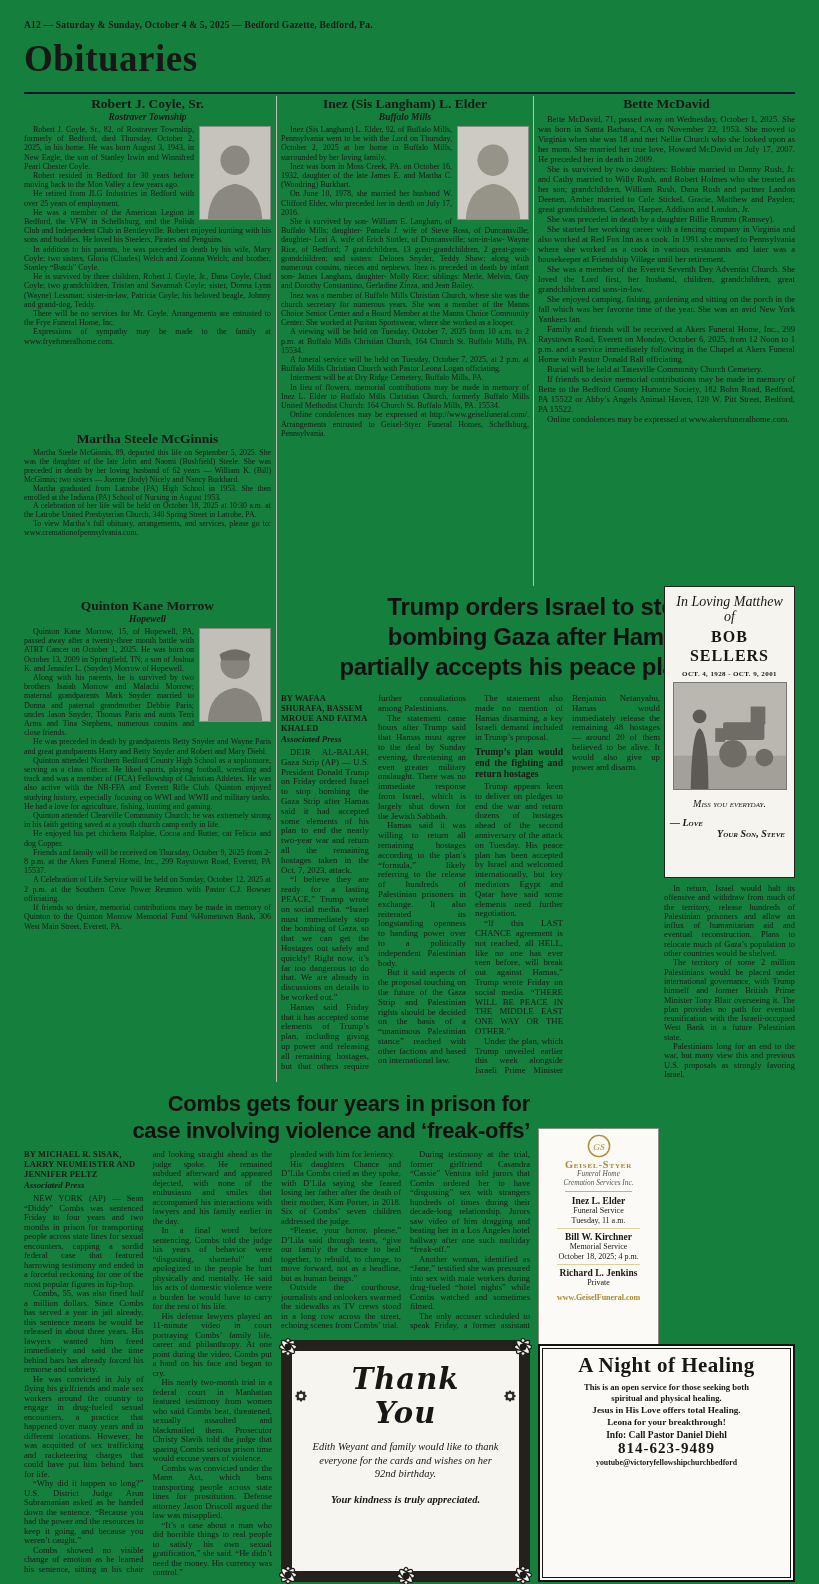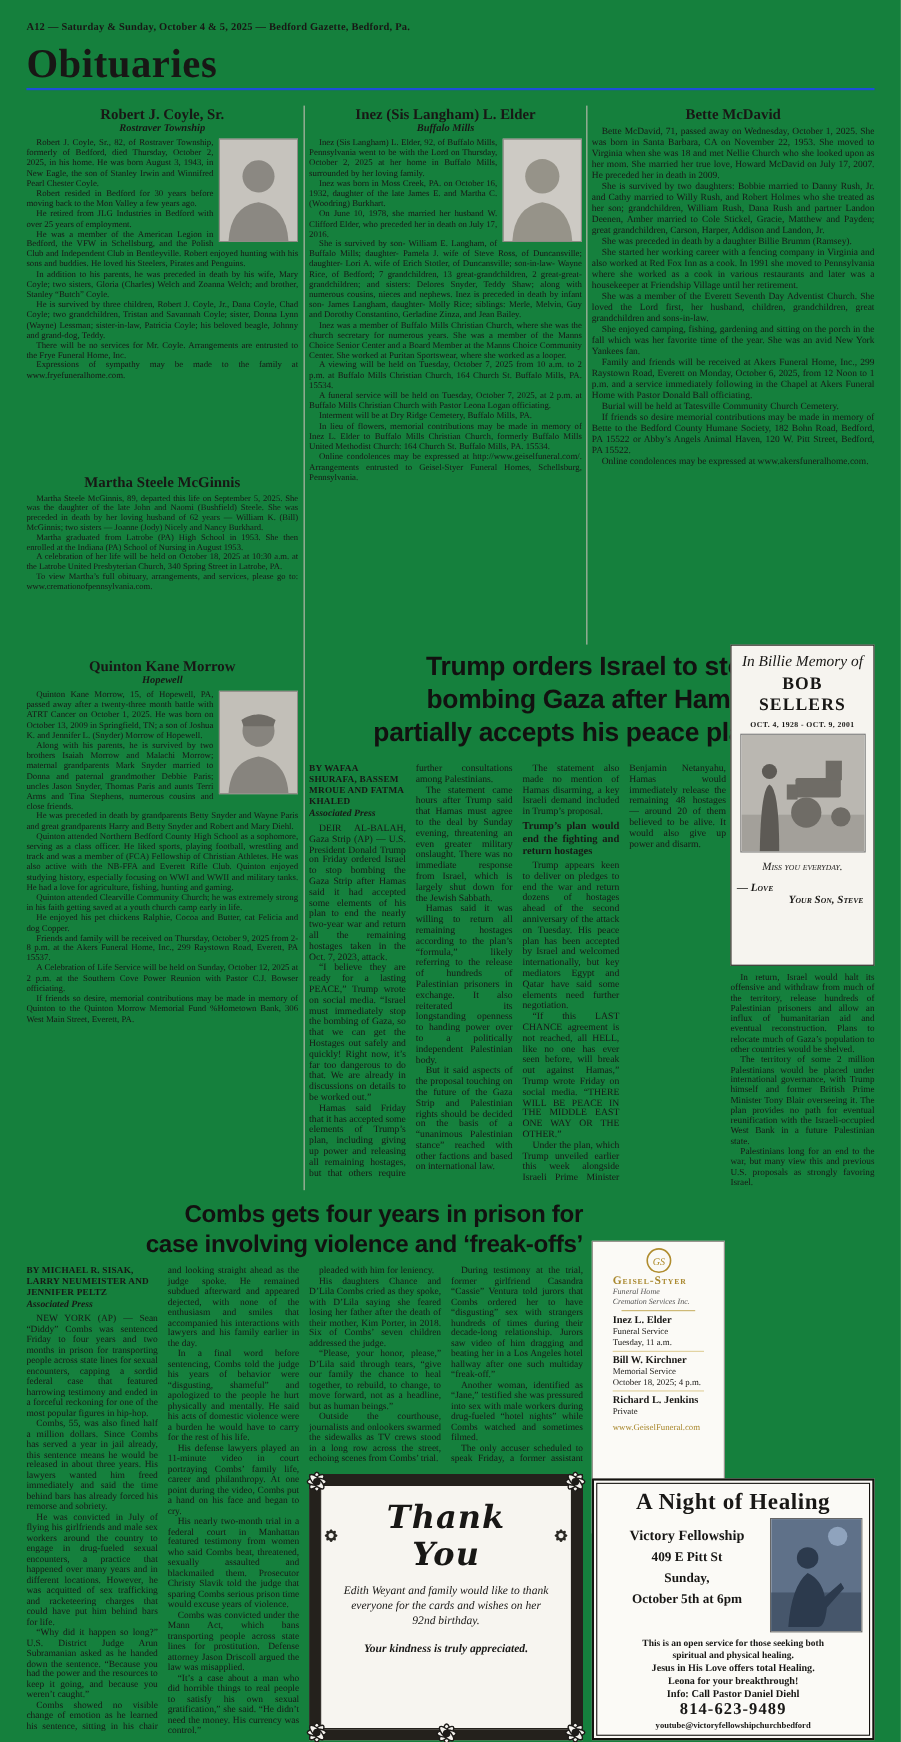--- a/index.html
+++ b/index.html
@@ -2,21 +2,21 @@
 <html><head>
 <meta charset="utf-8">
 <style>
   *{margin:0;padding:0;box-sizing:border-box}
   html,body{background:#d8d6d1}
   .page{position:relative;width:819px;height:1584px;margin:0 auto;background:#15803d;color:#181715;
         font-family:"Liberation Serif",serif;overflow:hidden}
 
   
   .top-line{position:absolute;left:24px;top:20px;width:771px;font-size:9.5px;font-weight:bold;letter-spacing:.2px}
-  .masthead{position:absolute;left:24px;top:40px;width:771px;border-bottom:2px solid #1d4ed8;padding-bottom:3px}
+  .masthead{position:absolute;left:24px;top:40px;width:771px;border-bottom:2px solid #0f172a;padding-bottom:15px}
   .masthead-title{font-size:37px;font-weight:bold;letter-spacing:.5px;line-height:1}
 
   .vrule{position:absolute;width:1px;background:#c0bcb2}
   .v1{left:276px;top:96px;height:986px}
   .v2{left:533px;top:96px;height:490px}
 
   
   .obit{position:absolute;overflow:hidden}
   .obit h2{font-size:13.5px;line-height:15px;font-weight:bold;text-align:center}
   .obit .place{font-size:9.5px;font-style:italic;font-weight:bold;text-align:center;margin:1px 0 3px}
@@ -57,29 +57,29 @@
   .sellers-name{font-size:16px;font-weight:bold;letter-spacing:1px;line-height:19px;margin-top:3px}
   .sellers-dates{font-size:7px;letter-spacing:.4px;margin:5px 0 4px;font-weight:bold}
   .sellers-photo{width:114px;height:108px;margin:0 auto;border:1px solid #777;overflow:hidden}
   .sellers-photo svg{display:block;width:100%;height:100%}
   .sellers-msg{font-variant:small-caps;font-style:italic;font-size:10px;margin-top:8px}
   .sellers-sig1{font-style:italic;font-variant:small-caps;font-size:10px;text-align:left;margin-top:8px;padding-right:18px;font-weight:bold}
   .sellers-sig2{font-style:italic;font-variant:small-caps;font-size:10px;text-align:right;padding-right:4px;font-weight:bold}
 
   
   #ad-geisel{position:absolute;left:538px;top:1128px;width:121px;height:266px;border:1px solid #8e8b85;
-             background:#fbfaf6;padding:5px 18px;overflow:hidden}
+             background:#fbfaf6;text-align:center;padding:5px 18px;overflow:hidden}
   .geisel-mono{width:24px;height:24px;margin:0 auto}
   .geisel-name{font-size:10.5px;letter-spacing:.8px;color:#a9882e;font-weight:bold;margin-top:1px;font-variant:small-caps}
   .geisel-sub{font-size:7.3px;color:#555;font-style:italic;line-height:8.5px}
   .geisel-rule{height:1px;background:#c9b26a;margin:4px 8px}
   .geisel-item+.geisel-item{border-top:1px solid #dfcf9a;margin-top:3px;padding-top:3px}
   .geisel-item-name{font-size:9.5px;font-weight:bold}
   .geisel-item-line{font-size:8px;line-height:9.5px}
-  .geisel-web{font-size:8px;font-weight:normal;color:#a9882e;margin-top:5px}
+  .geisel-web{font-size:8px;font-weight:bold;color:#a9882e;margin-top:5px}
 
   
   #ad-thankyou{position:absolute;left:281px;top:1340px;width:249px;height:242px;background:#f7f5f0;
                border:10px solid #24211c;box-shadow:inset 0 0 0 1px #24211c;text-align:center;overflow:visible}
   .ty-title-row{display:flex;align-items:center;justify-content:center;gap:24px;margin-top:12px}
   .ty-title{font-size:29px;font-style:italic;font-weight:bold;font-family:"DejaVu Serif",serif;letter-spacing:1px}
   .ty-body{font-size:10.5px;font-style:italic;line-height:13.5px;margin:10px auto 0;width:192px}
   .ty-closing{font-size:10.5px;font-style:italic;font-weight:bold;line-height:13.5px;margin:12px auto 0;width:160px}
   .ty-flower{position:absolute;width:26px;height:26px}
   .f-tl{left:-16px;top:-16px}.f-tr{right:-16px;top:-16px}
@@ -245,21 +245,21 @@
       </div>
   </div>
 
   <div class="news-body" id="trump-cont">
       <p>In return, Israel would halt its offensive and withdraw from much of the territory, release hundreds of Palestinian prisoners and allow an influx of humanitarian aid and eventual reconstruction. Plans to relocate much of Gaza’s population to other countries would be shelved.</p>
       <p>The territory of some 2 million Palestinians would be placed under international governance, with Trump himself and former British Prime Minister Tony Blair overseeing it. The plan provides no path for eventual reunification with the Israeli-occupied West Bank in a future Palestinian state.</p>
       <p>Palestinians long for an end to the war, but many view this and previous U.S. proposals as strongly favoring Israel.</p>
     </div>
 
   <aside id="ad-sellers">
-    <div class="sellers-head">In Billie Memory of</div>
+    <div class="sellers-head">In Loving Matthew of</div>
     <div class="sellers-name">BOB SELLERS</div>
     <div class="sellers-dates">OCT. 4, 1928 - OCT. 9, 2001</div>
     <div class="sellers-photo">
       <svg viewBox="0 0 114 108" preserveAspectRatio="none">
           <rect width="114" height="108" fill="#bab7b1"></rect>
           <rect y="74" width="114" height="34" fill="#a3a09a"></rect>
           <g fill="#6f6c66">
             <rect x="50" y="40" width="42" height="18" rx="2"></rect>
             <rect x="78" y="24" width="15" height="18"></rect>
             <circle cx="60" cy="72" r="14"></circle>
@@ -407,37 +407,20 @@
           <circle r="2.8" fill="#f3f1ec"></circle>
         </svg>
     </div>
     <div class="ty-body">Edith Weyant and family would like to thank everyone for the cards and wishes on her 92nd birthday.</div>
     <div class="ty-closing">Your kindness is truly appreciated.</div>
   </aside>
 
   <aside id="ad-healing">
     <div class="healing-inner">
       <div class="healing-title">A Night of Healing</div>
-      <div class="healing-row">
-        <div class="healing-left">
-          <div class="healing-org">Victory Fellowship</div>
-          <div class="healing-addr">409 E Pitt St</div>
-          <div class="healing-day">Sunday,</div>
-          <div class="healing-time">October 5th at 6pm</div>
-        </div>
-        <div class="healing-photo">
-          <svg viewBox="0 0 84 104" preserveAspectRatio="none">
-              <rect width="84" height="104" fill="#5f7189"></rect>
-              <rect y="68" width="84" height="36" fill="#46566b"></rect>
-              <circle cx="62" cy="16" r="9" fill="#8fa3bd"></circle>
-              <circle cx="34" cy="36" r="10" fill="#2c3a4d"></circle>
-              <path d="M16 100 Q19 62 34 50 q13 6 16 22 l15 -13 3 5 -16 18 q-2 18 -8 18 z" fill="#2c3a4d"></path>
-            </svg>
-        </div>
-      </div>
       <div class="healing-l1">This is an open service for those seeking both</div>
       <div class="healing-l2">spiritual and physical healing.</div>
       <div class="healing-l3">Jesus in His Love offers total Healing.</div>
       <div class="healing-l4">Leona for your breakthrough!</div>
       <div class="healing-info">Info: Call Pastor  Daniel Diehl</div>
       <div class="healing-phone">814-623-9489</div>
       <div class="healing-yt">youtube@victoryfellowshipchurchbedford</div>
     </div>
   </aside>
 

